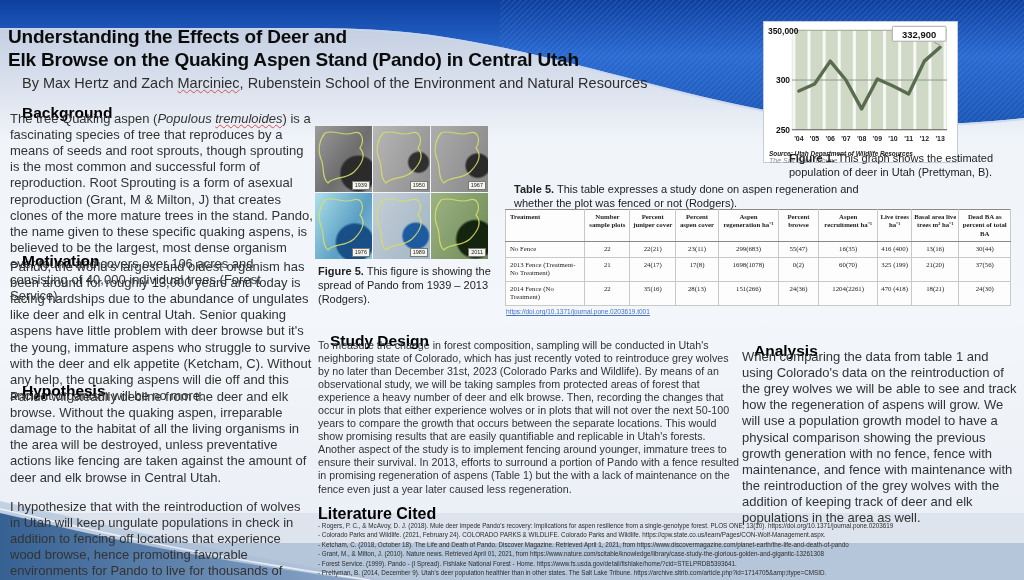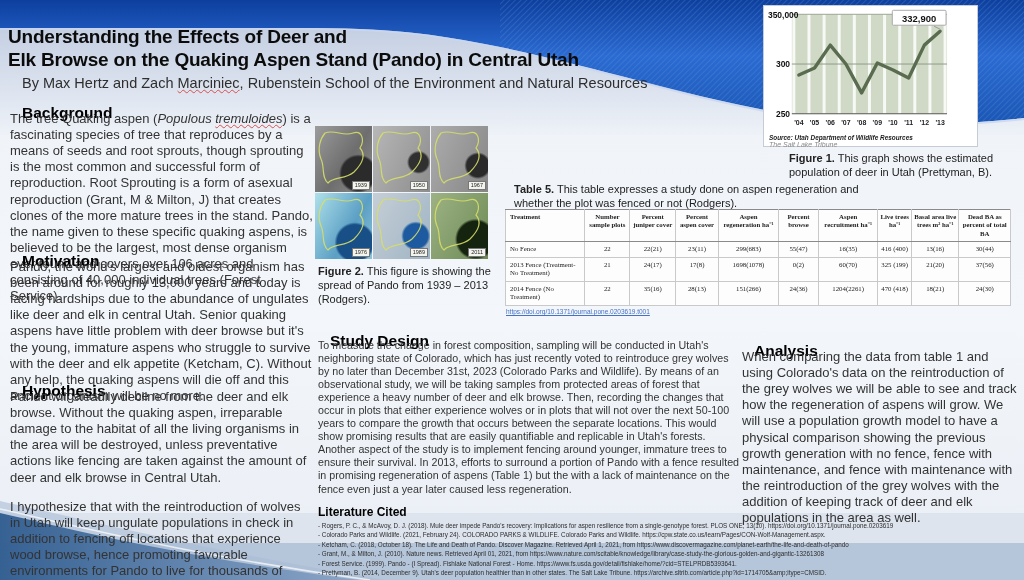--- a/index.html
+++ b/index.html
@@ -32,35 +32,35 @@
   .t1{background:radial-gradient(circle at 80% 55%,#303030 0 16%,rgba(0,0,0,0) 20%),linear-gradient(115deg,#b7b7b7,#8d8d8d);}
   .t2{background:radial-gradient(circle at 82% 60%,#2a2a2a 0 18%,rgba(0,0,0,0) 22%),linear-gradient(115deg,#adadad,#858585);}
   .t3{background:radial-gradient(circle at 70% 75%,#174f86 0 28%,rgba(0,0,0,0) 32%),linear-gradient(120deg,#aee0ea,#5b9fc4 60%,#8fc4da);}
   .t4{background:radial-gradient(circle at 75% 65%,#1d5aa0 0 20%,rgba(0,0,0,0) 24%),linear-gradient(120deg,#c5ced6,#9fb4c4);}
   .t5{background:radial-gradient(circle at 78% 70%,#15240f 0 28%,rgba(0,0,0,0) 32%),linear-gradient(120deg,#9db284,#6d8a55);}
   .caption{position:absolute;font-size:11px;line-height:1.25;color:#222;}
   .caption b{font-weight:bold;}
   .fig1-cap{left:318px;top:265px;width:196px;}
   .tbl-cap{left:514px;top:183px;width:372px;}
   .fig2-cap{left:789px;top:152px;width:216px;}
-  .fig2-box{position:absolute;left:764px;top:6px;width:213px;height:140px;background:#fff;box-shadow:0 0 0 1px #c6ccd6;padding:1px 16px 0 1px;box-sizing:border-box;}
+  .fig2-box{position:absolute;left:764px;top:22px;width:193px;height:140px;background:#fff;box-shadow:0 0 0 1px #c6ccd6;padding:1px 16px 0 1px;box-sizing:border-box;}
   .fig2-src1{font-size:6.4px;font-weight:bold;font-style:italic;color:#1a1a1a;margin:1px 0 0 4px;}
   .fig2-src2{font-size:7px;font-style:italic;color:#8a8a8a;margin:0 0 0 4px;}
   .tbl-wrap{position:absolute;left:505px;top:209px;width:506px;}
   table.aspen{border-collapse:collapse;width:100%;font-family:"Liberation Serif",serif;background:#fdfdfd;}
   table.aspen th,table.aspen td{border:1px solid #c9c9c9;font-size:6.8px;line-height:1.25;padding:3px 2px;text-align:center;color:#222;vertical-align:top;}
   table.aspen th{font-weight:bold;border-bottom:1px solid #8a8a8a;border-top:1px solid #8a8a8a;}
   table.aspen td:first-child,table.aspen th:first-child{text-align:left;padding-left:4px;}
   table.aspen th:first-child{width:88px;} table.aspen th:nth-child(2){width:46px;}
   table.aspen th:nth-child(3){width:48px;} table.aspen th:nth-child(4){width:44px;}
   table.aspen th:nth-child(5){width:62px;} table.aspen th:nth-child(6){width:40px;}
   table.aspen th:nth-child(7){width:62px;} table.aspen th:nth-child(8){width:34px;}
   table.aspen th:nth-child(9){width:52px;} table.aspen th:nth-child(10){width:56px;}
   .tbl-link{position:absolute;left:506px;top:308px;font-size:6.5px;color:#4472c4;text-decoration:underline;}
-  .lit-head{position:absolute;left:318px;top:505px;font-size:12px;font-weight:bold;color:#000;margin:0;}
+  .lit-head{position:absolute;left:318px;top:505px;font-size:16px;font-weight:bold;color:#000;margin:0;}
   .refs{position:absolute;left:318px;top:521px;width:702px;}
   .ref{font-size:6.3px;line-height:1.5;color:#2b2b2b;white-space:nowrap;}
 </style>
 </head>
 <body>
 
 <div class="poster">
 
   <div class="band-a"></div>
   <div class="band-b"></div>
@@ -146,21 +146,21 @@
         </svg>
         <span class="yr">1989</span>
       </div>
       <div class="tile t5">
         <svg width="57" height="66" viewBox="0 0 57 66">
           <path d="M10,7 C20,3 28,11 38,7 C47,4 50,14 45,22 C52,30 45,40 39,46 C30,54 19,50 13,57 C6,51 10,41 6,33 C2,23 5,13 10,7 Z" fill="none" stroke="#d6de68" stroke-width="1.2" opacity="0.9"></path>
         </svg>
         <span class="yr">2011</span>
       </div>
     </div>
-  <div class="caption fig1-cap"><b>Figure 2.</b><span> This figure is showing the spread of Pando from 1939 – 2013 (Rodgers).</span></div>
+  <div class="caption fig1-cap"><b>Figure 5.</b><span> This figure is showing the spread of Pando from 1939 – 2013 (Rodgers).</span></div>
 
   <h2 class="sec sd-head">Study Design</h2>
   <div class="body-txt sd-body">To measure the change in forest composition, sampling will be conducted in Utah's neighboring state of Colorado, which has just recently voted to reintroduce grey wolves by no later than December 31st, 2023 (Colorado Parks and Wildlife). By means of an observational study, we will be taking samples from protected areas of forest that experience a heavy number of deer and elk browse. Then, recording the changes that occur in plots that either experience wolves or in plots that will not over the next 50-100 years to compare the growth that occurs between the separate locations. This would show promising results that are easily quantifiable and replicable in Utah's forests. Another aspect of the study is to implement fencing around younger, immature trees to ensure their survival. In 2013, efforts to surround a portion of Pando with a fence resulted in promising regeneration of aspens (Table 1) but the with a lack of maintenance on the fence even just a year later caused less regeneration.</div>
 
   <div class="caption tbl-cap"><b>Table 5.</b><span> This table expresses a study done on aspen regeneration and whether the plot was fenced or not (Rodgers).</span></div>
   <div class="tbl-wrap">
     <table class="aspen">
       <thead>
           <tr>
             <th>Treatment</th>

